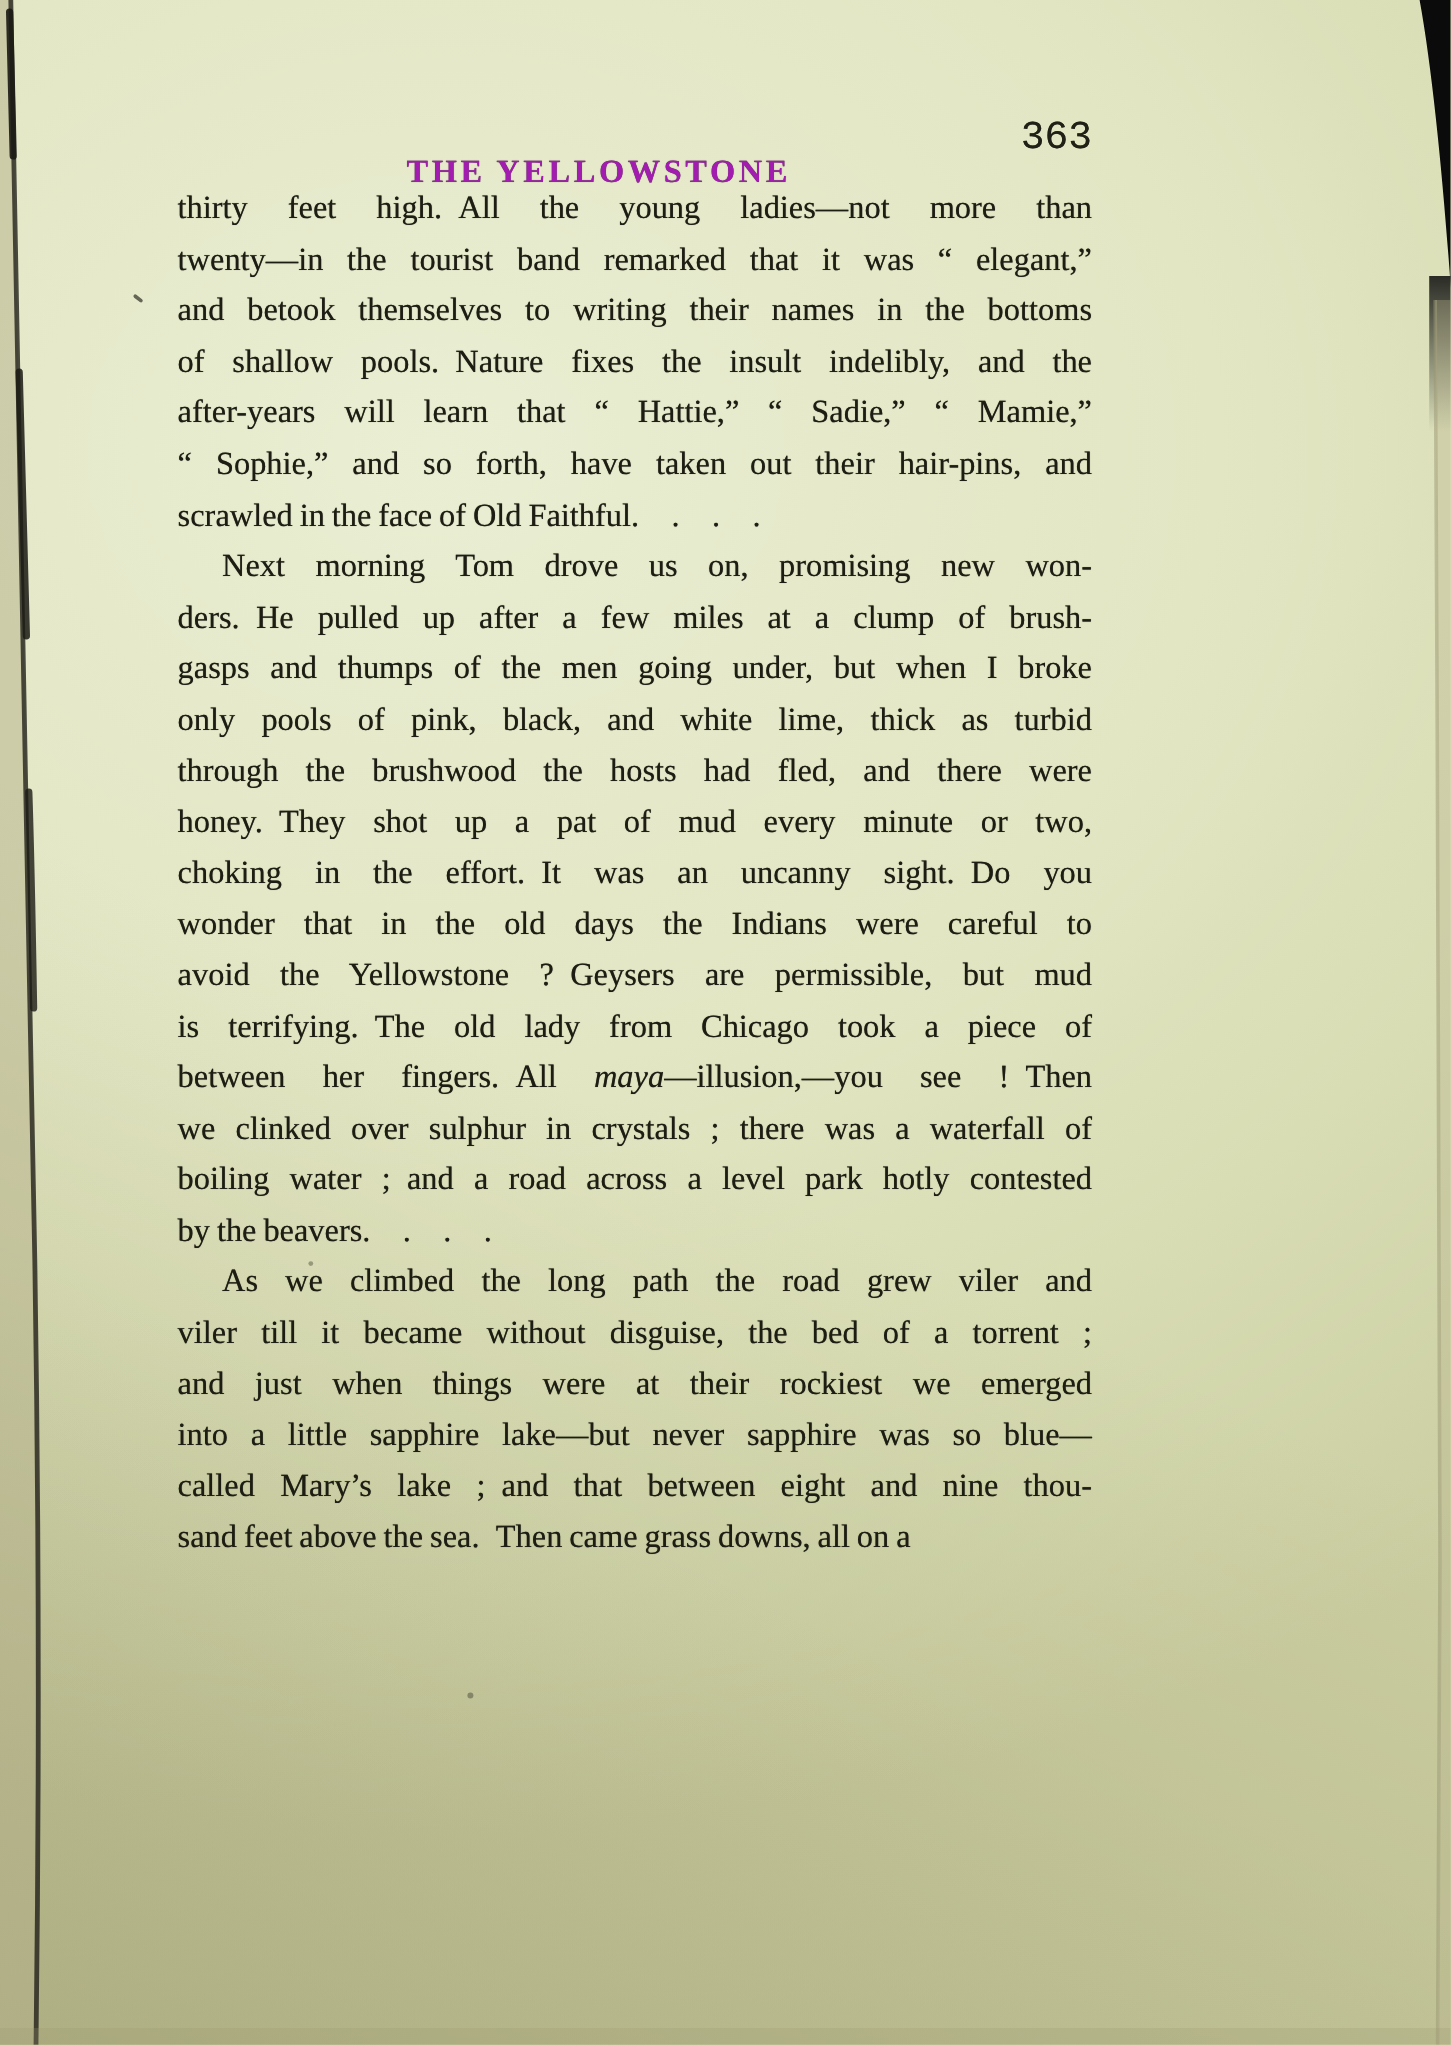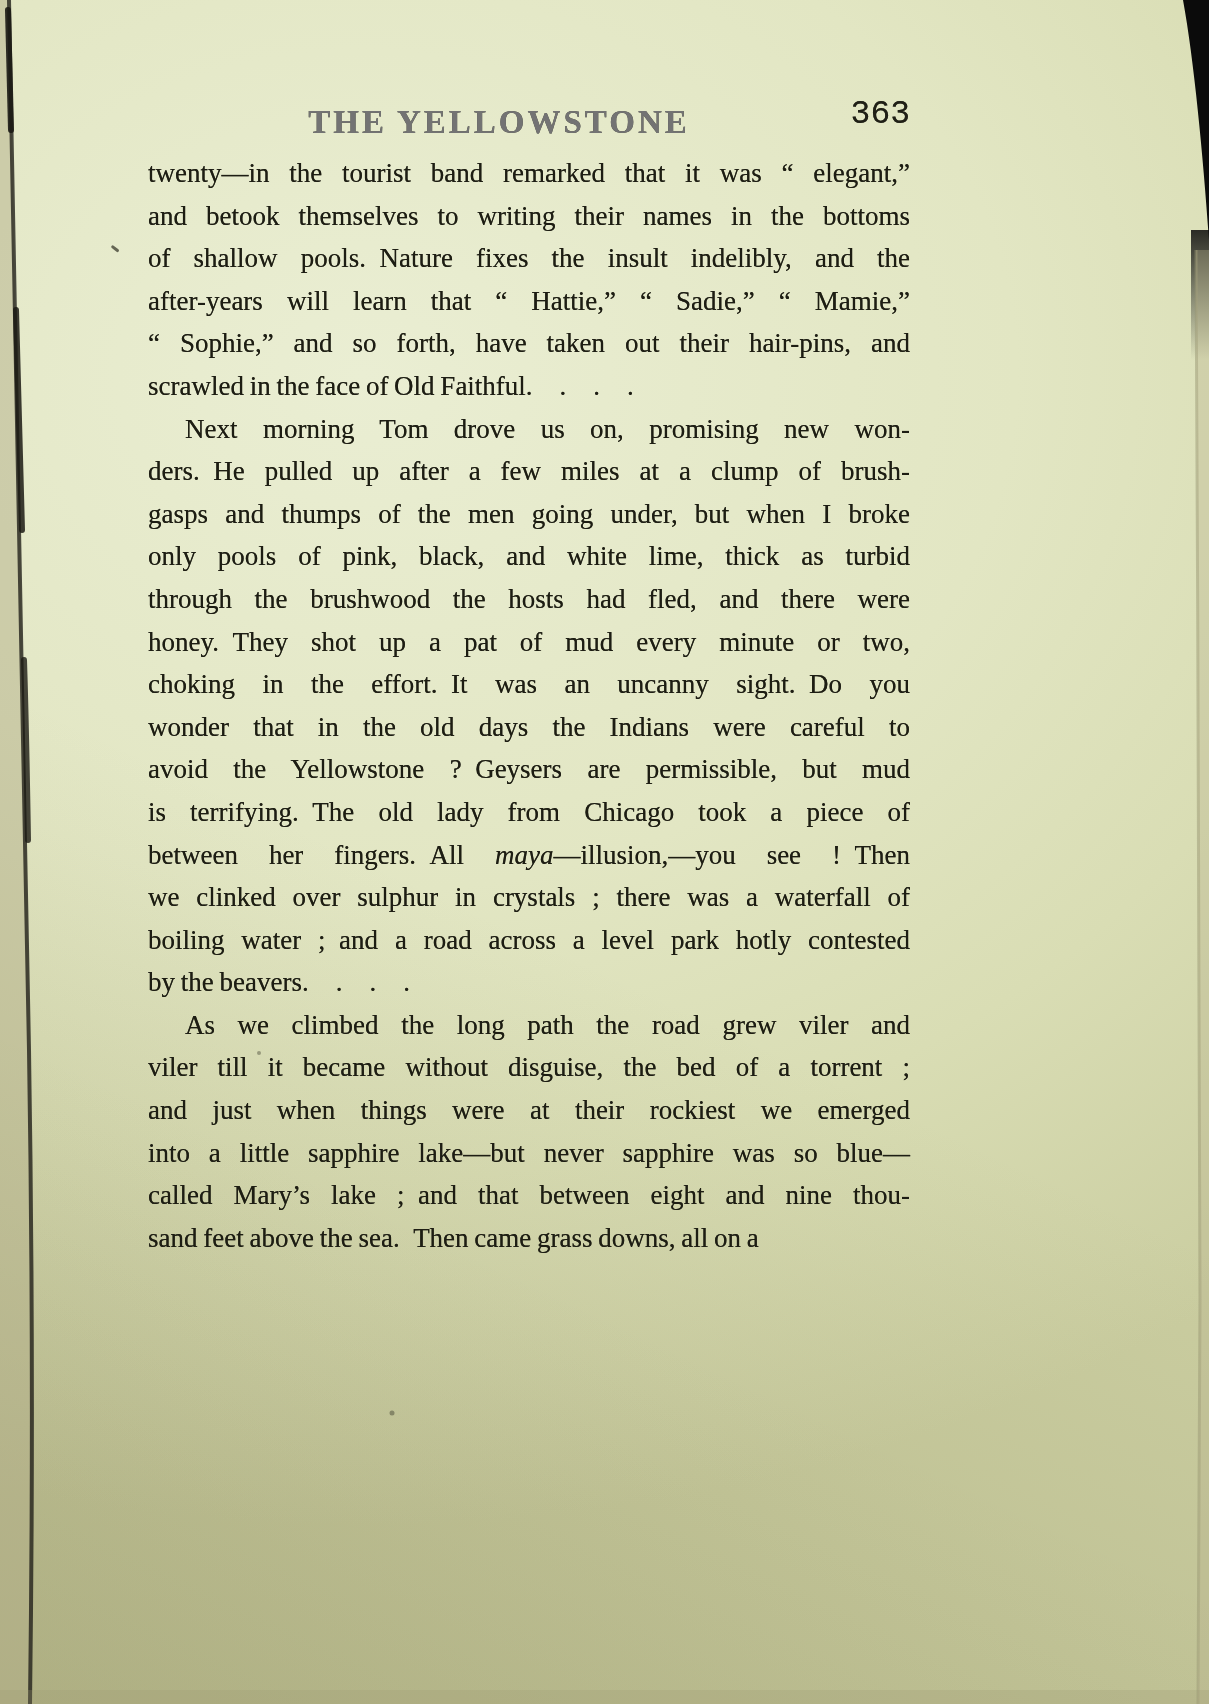--- a/index.html
+++ b/index.html
@@ -9,22 +9,23 @@
     background:
       linear-gradient(205deg, rgba(90,88,50,0) 55%, rgba(110,105,60,.22) 100%),
       linear-gradient(25deg, rgba(100,98,60,.10) 0%, rgba(100,98,60,0) 30%),
       radial-gradient(1450px 1150px at 30% 22%, #eaeed3 0%, #e2e6c3 45%, #d9ddb4 70%, #caCDa0 100%);
     background-color:#dde1ba;
   }
   .content{position:absolute;left:148px;top:0;width:762px}
   .running-head{position:absolute;top:104px;left:0;width:100%;height:48px}
   .running-title{
     position:absolute;left:0;right:60px;text-align:center;
-    font-size:33px;font-weight:bold;letter-spacing:3px;color:#737373;
+    font-size:27px;font-weight:bold;letter-spacing:3px;color:#a21caf;
     text-shadow:0 0 .6px rgba(25,25,15,.8);
+    margin-top:24px;
   }
   .page-number{
     position:absolute;right:0;top:-8px;font-size:33px;color:#202016;
     text-shadow:0 0 .5px rgba(25,25,15,.7);
     font-family:Liberation Mono, monospace;
   }
   .text-block{
     position:absolute;top:152px;left:0;width:762px;
     font-size:27px;line-height:42.6px;color:#1d1d13;
     word-spacing:-1px;
@@ -40,20 +41,21 @@
 </head>
 <body>
 
 <div class="content">
   <div class="running-head">
     <div class="running-title">THE YELLOWSTONE</div>
     <div class="page-number">363</div>
   </div>
   <div class="text-block">
       <div class="paragraph">
+        <div class="line first">thirty feet high. All the young ladies—not more than</div>
         <div class="line">twenty—in the tourist band remarked that it was “ elegant,”</div>
         <div class="line">and betook themselves to writing their names in the bottoms</div>
         <div class="line">of shallow pools. Nature fixes the insult indelibly, and the</div>
         <div class="line">after-years will learn that “ Hattie,” “ Sadie,” “ Mamie,”</div>
         <div class="line">“ Sophie,” and so forth, have taken out their hair-pins, and</div>
         <div class="line last">scrawled in the face of Old Faithful. . . .</div>
       </div>
       <div class="paragraph indent">
         <div class="line first">Next morning Tom drove us on, promising new won-</div>
         <div class="line">ders. He pulled up after a few miles at a clump of brush-</div>

